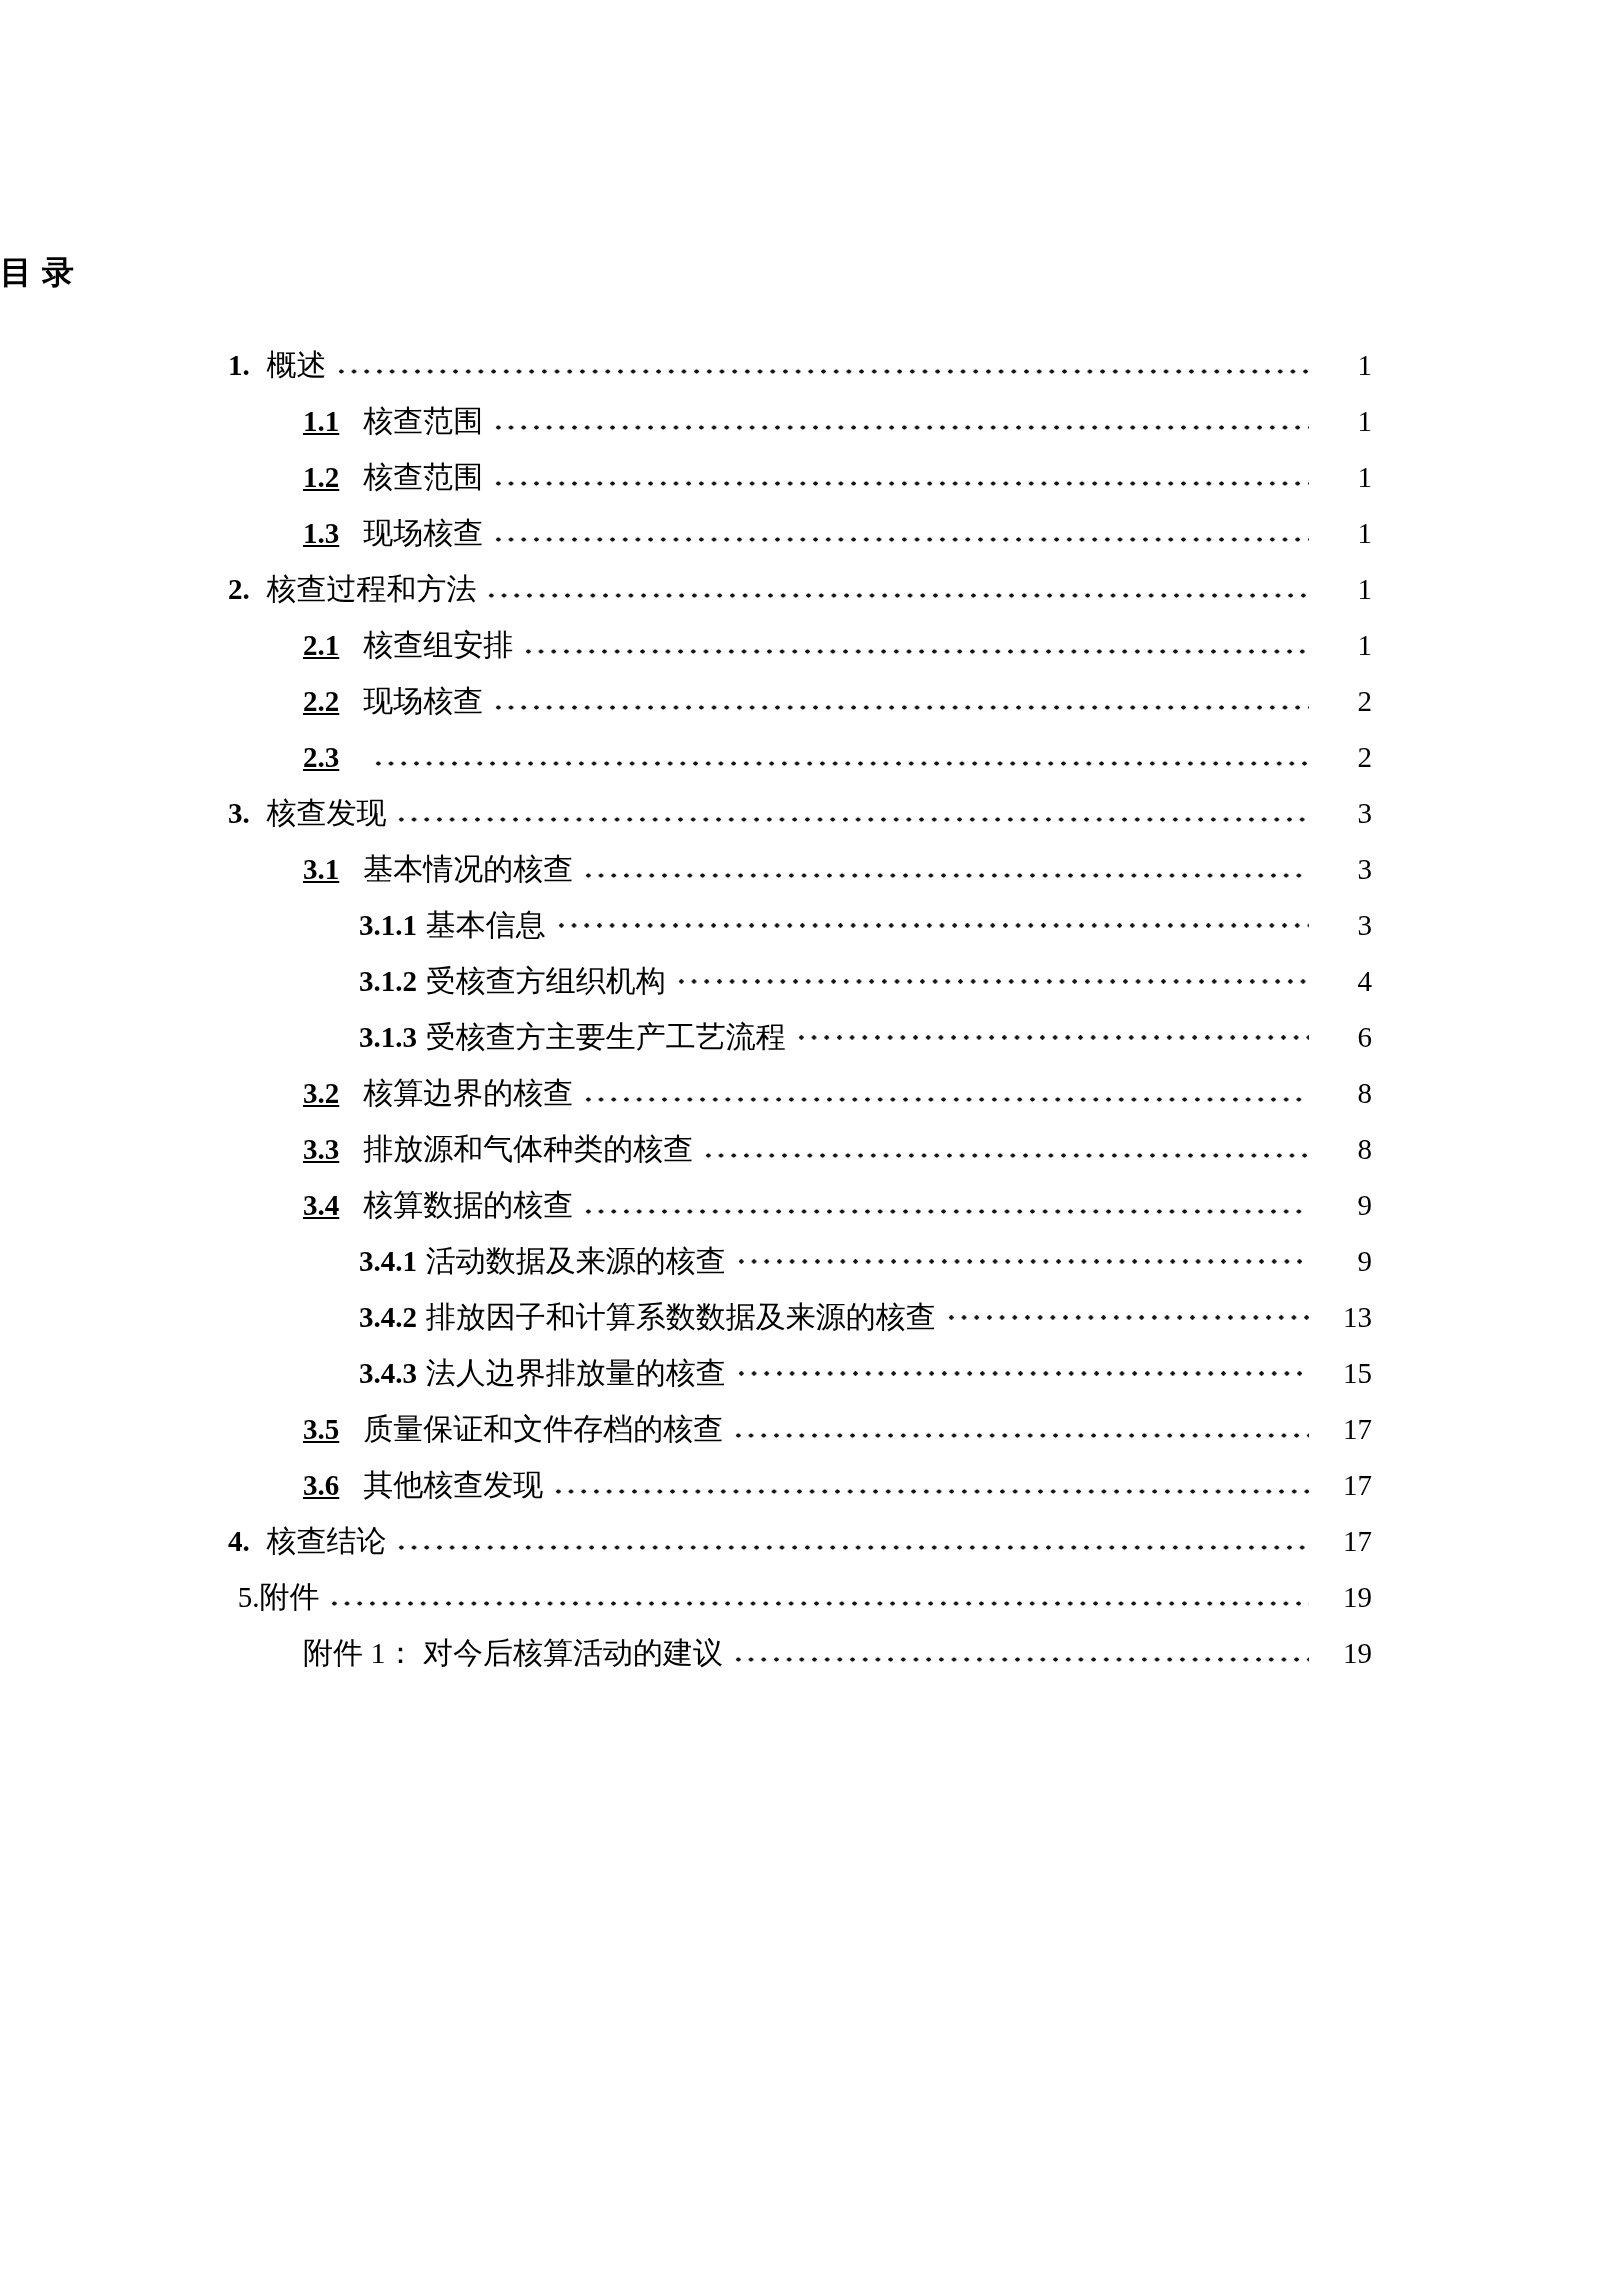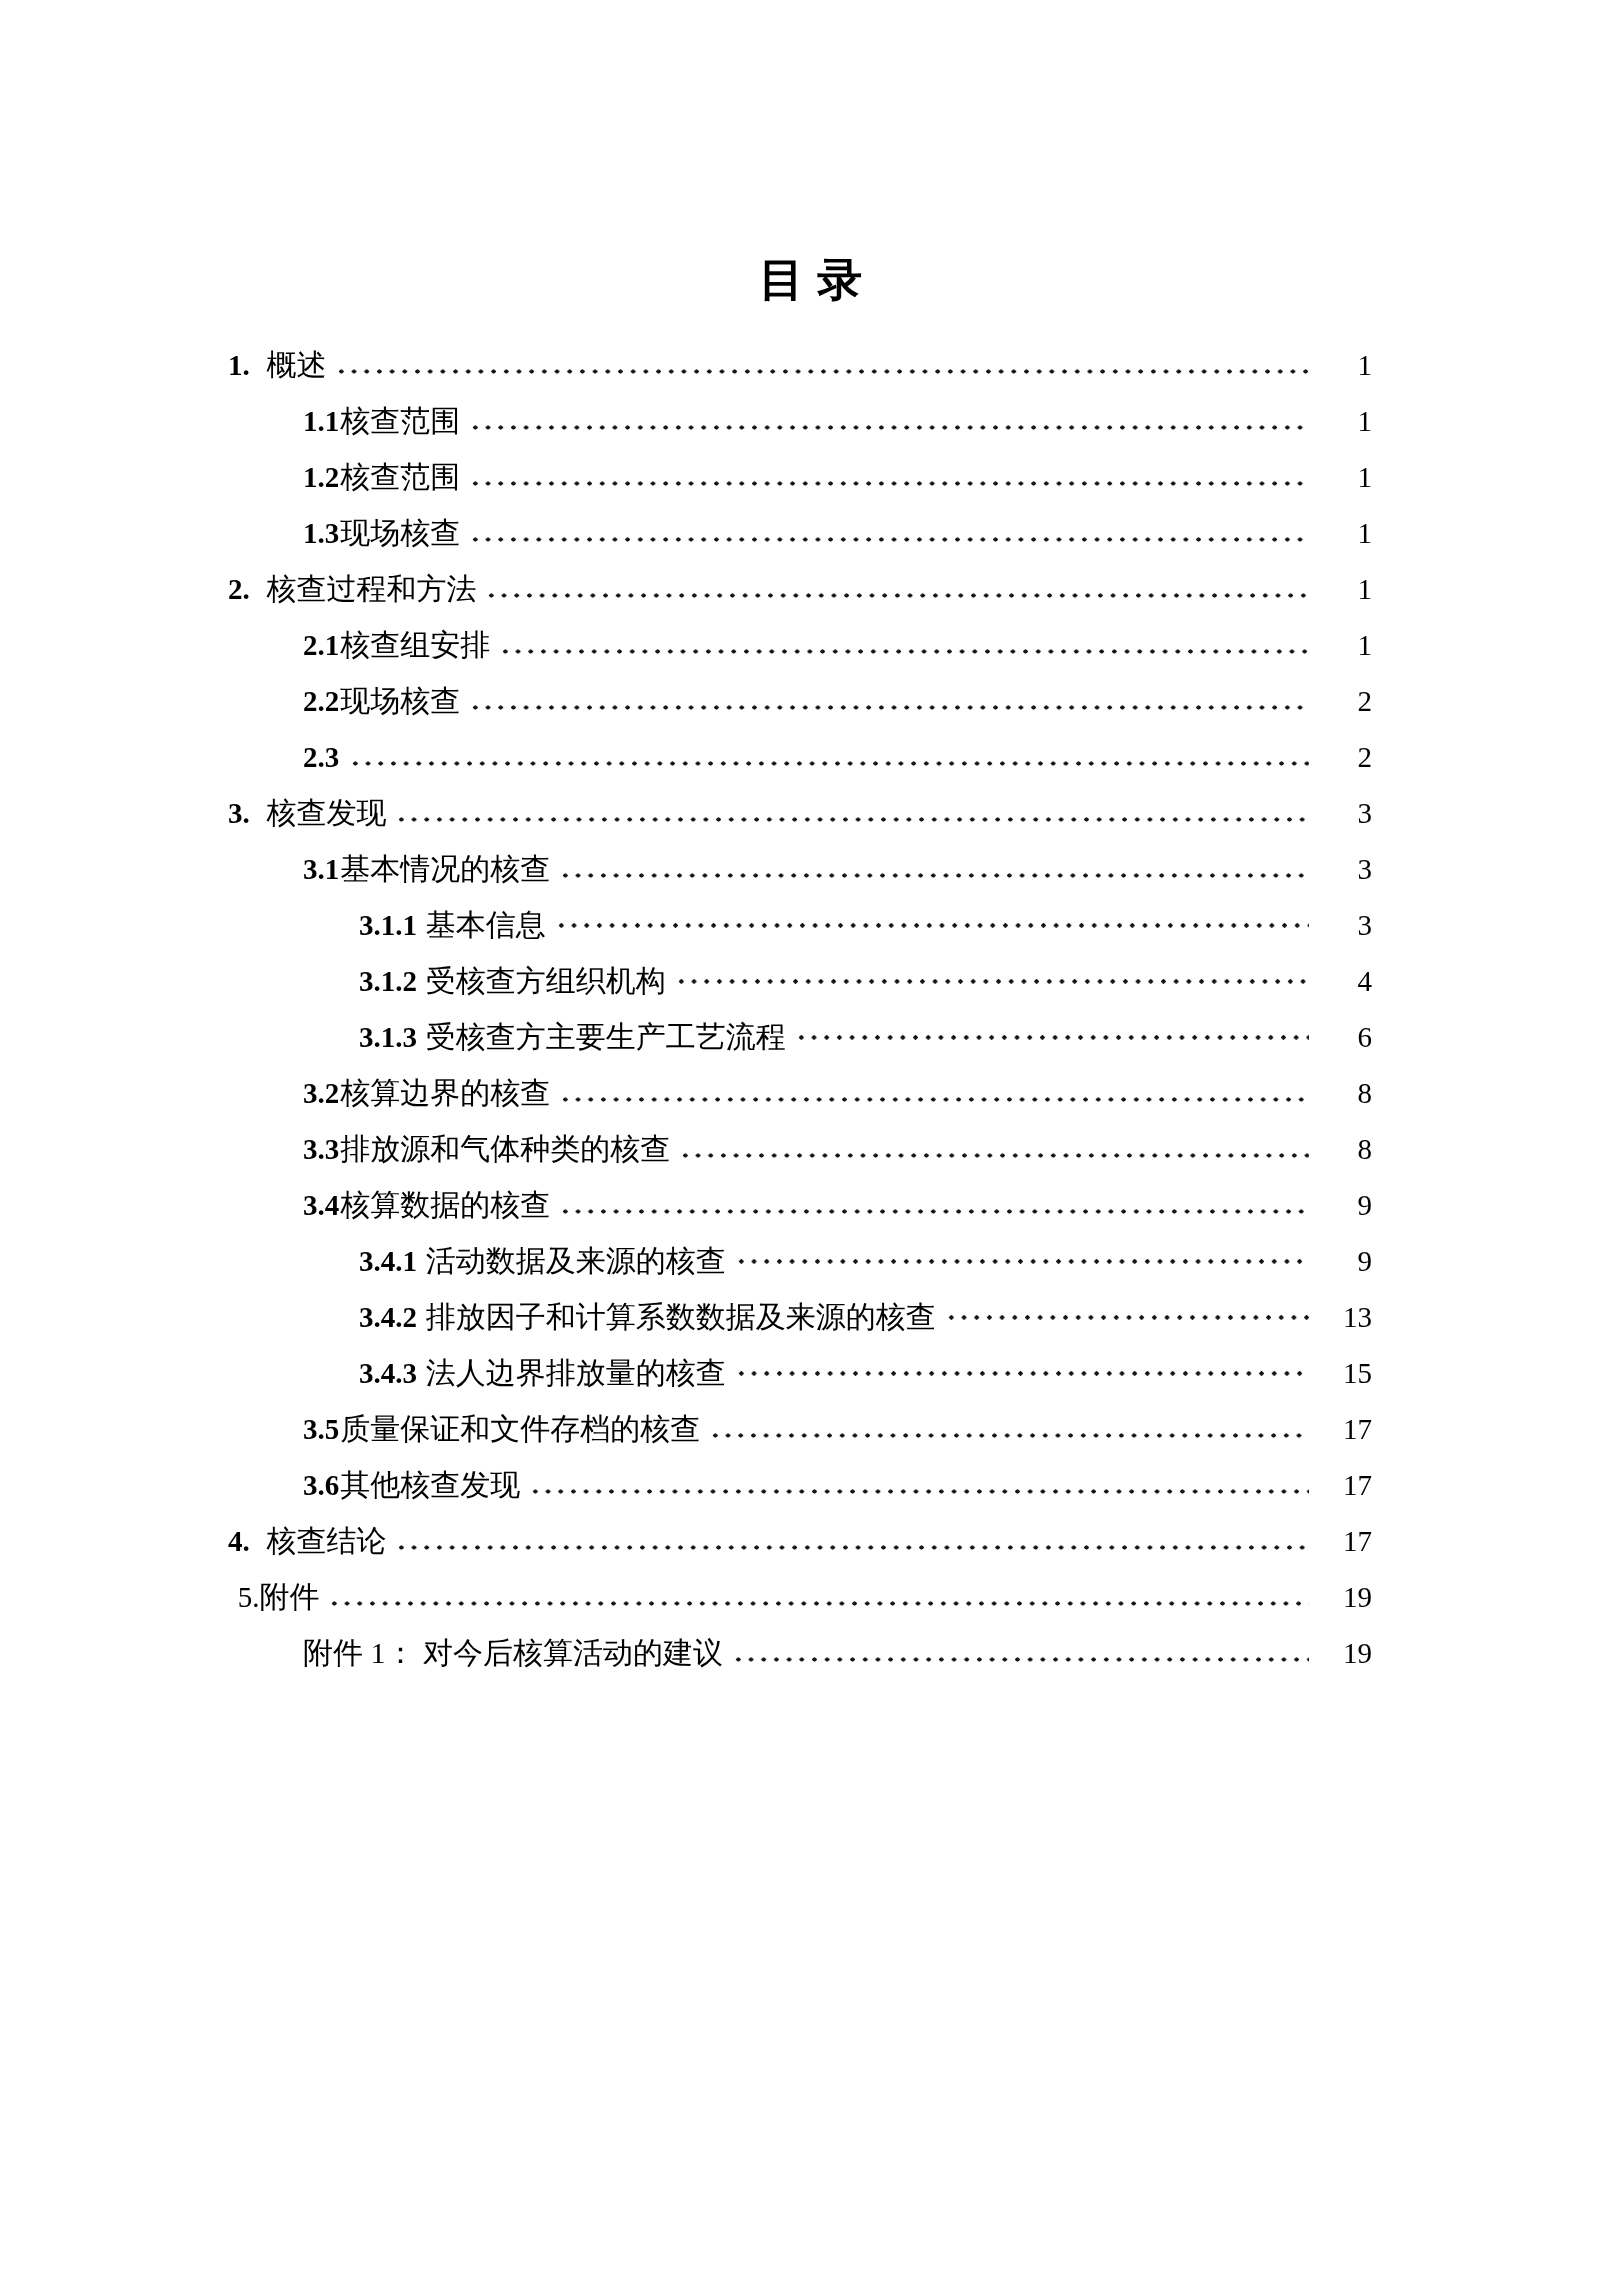--- a/index.html
+++ b/index.html
@@ -18,22 +18,22 @@
   .page {
     position: absolute;
     inset: 0;
     background: #ffffff;
   }
   .doc-title {
     position: absolute;
     top: 253px;
     left: 0;
     width: 100%;
-    text-align: center;
-    font-size: 45px;
+    text-align: left;
+    font-size: 32px;
     font-weight: bold;
     line-height: 1.2;
     letter-spacing: 1px;
     margin: 0;
   }
   .toc {
     position: absolute;
     top: 337px;
     left: 228px;
     right: 250px;
@@ -55,21 +55,21 @@
     flex: 0 0 auto;
   }
   
   .lvl-1 { margin-left: 0; }
   .lvl-2 { margin-left: 75px; }
   .lvl-3 { margin-left: 131px; align-items: center; }
   .lvl-a-head { margin-left: 9.8px; }
   .lvl-a { margin-left: 75px; }
 
   .lvl-1 .num { margin-right: 16.7px; }
-  .lvl-2 .num { margin-right: 1px; }
+  .lvl-2 .num { margin-right: 24px; text-decoration: underline; }
   .lvl-3 .num { margin-right: 8.8px; }
   .lvl-a-head .num {
     font-weight: normal;
     margin-right: 0;
   }
 
   .leader {
     flex: 1 1 auto;
     display: block;
     height: 6.9px;

